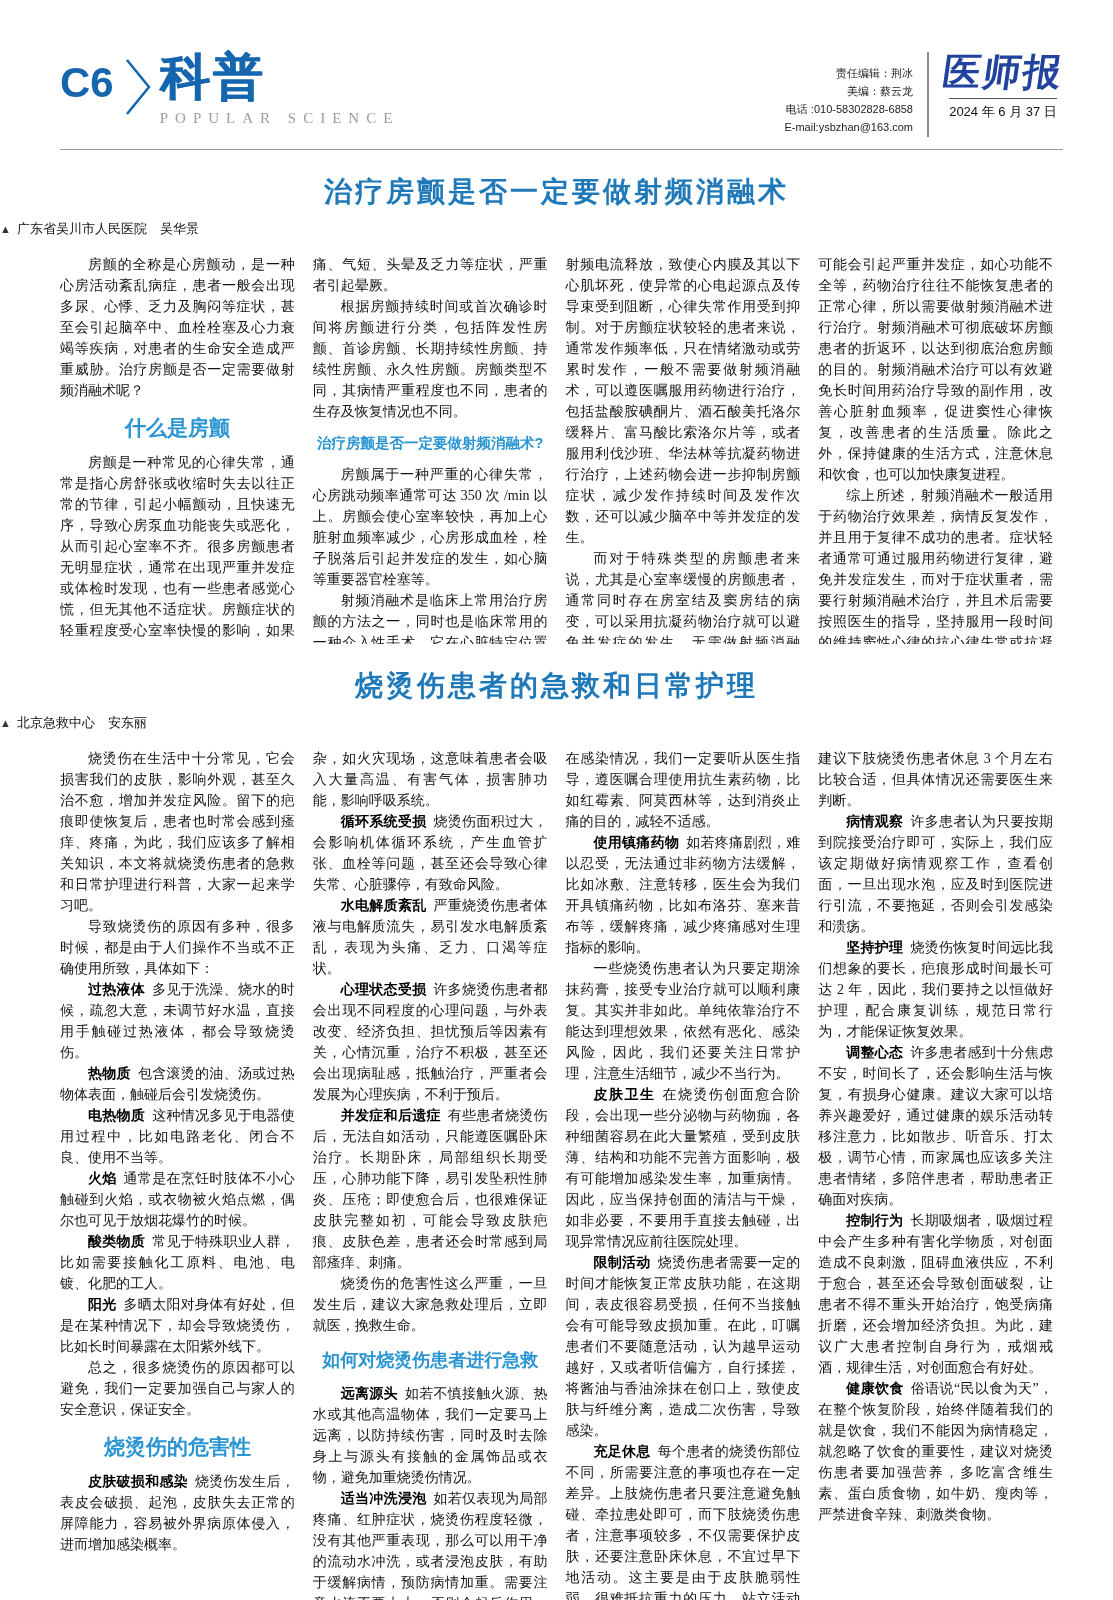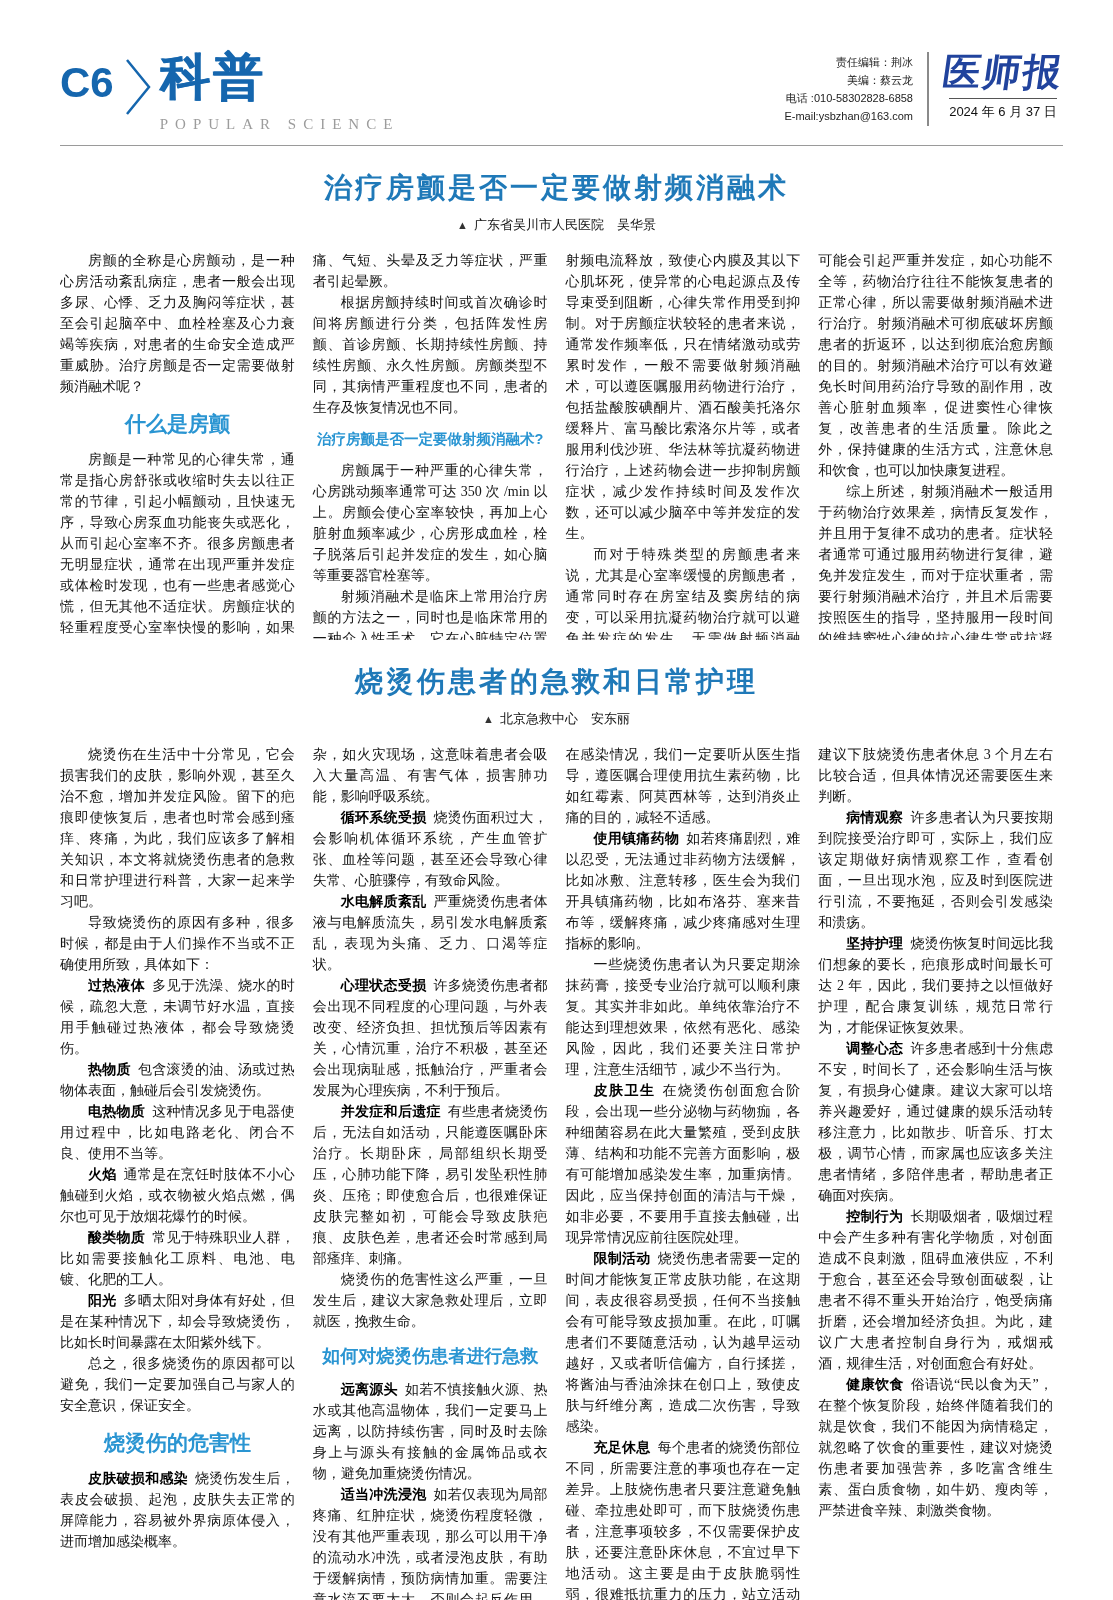--- a/index.html
+++ b/index.html
@@ -9,34 +9,34 @@
   .header{display:flex;justify-content:space-between;align-items:flex-start;
           margin:52px 50px 0 60px;}
   .brand{display:flex;align-items:flex-start;}
   .section-code{font-size:42px;font-weight:bold;color:#1566ae;line-height:1;margin-top:10px;}
   .chevron{margin:6px 6px 0 10px;}
   .brand-cn{display:flex;flex-direction:column;}
   .section-title{font-size:50px;font-weight:900;color:#1566ae;line-height:1;
                  letter-spacing:3px;font-family:"Liberation Sans",sans-serif;
                  text-shadow:1px 0 0 #1566ae;}
   .section-subtitle{font-family:"Liberation Serif",serif;color:#9c9c9c;
-                    font-size:15px;letter-spacing:7px;margin-top:14px;}
+                    font-size:15px;letter-spacing:7px;margin-top:8px;}
   .mast{display:flex;align-items:stretch;gap:14px;}
-  .editor-info{text-align:right;font-size:11px;line-height:1.65;color:#222;margin-top:1px;}
+  .editor-info{text-align:right;font-size:11px;line-height:1.65;color:#222;margin-top:12px;}
   .mast-divider{width:2px;background:#8a8a8a;}
   .paper{display:flex;flex-direction:column;align-items:center;}
   .paper-name{font-size:38px;font-weight:900;color:#21439d;line-height:1.1;
               transform:skewX(-8deg);letter-spacing:2px;}
   .paper-date{font-size:13px;color:#111;border-top:1px solid #555;
               margin-top:4px;padding-top:4px;white-space:nowrap;}
   .header-rule{height:1px;background:#9a9a9a;margin:12px 50px 0 60px;}
   
   .article-title{text-align:center;color:#1f79b8;font-weight:bold;
                  font-size:28px;letter-spacing:3px;margin:26px 60px 0;line-height:1.15;}
-  .article-author{text-align:center;font-size:13px;color:#111;margin-top:12px;}
+  .article-author{text-align:left;font-size:13px;color:#111;margin-top:12px;}
   .article-author .marker{color:#333;font-size:11px;margin-right:6px;}
   .columns{display:flex;gap:18px;margin:16px 60px 0;overflow:hidden;}
   .col{flex:1;min-width:0;font-family:"Liberation Serif",serif;font-size:14px;
        line-height:1.5;color:#141414;text-align:justify;text-justify:inter-ideograph;}
   .col p{margin:0;text-indent:2em;}
   .col p.noindent{text-indent:0;}
   .col .lead{font-family:"Liberation Sans",sans-serif;font-weight:bold;
              margin-right:7px;color:#000;}
   .col .subhead{text-align:center;color:#2a95d2;font-weight:bold;text-indent:0;
                 font-family:"Liberation Sans",sans-serif;font-size:21px;

